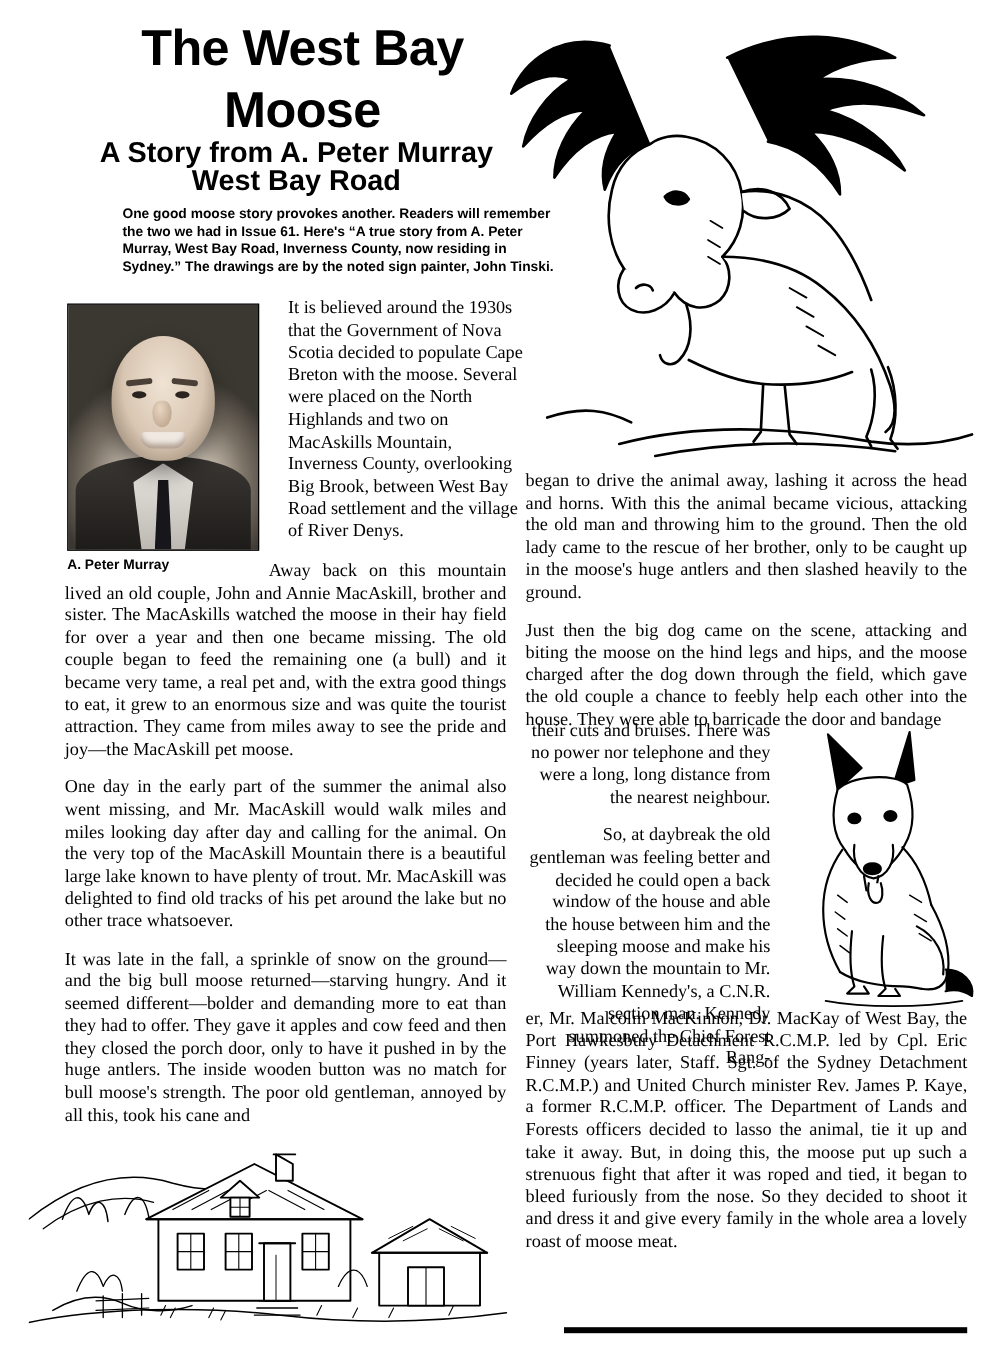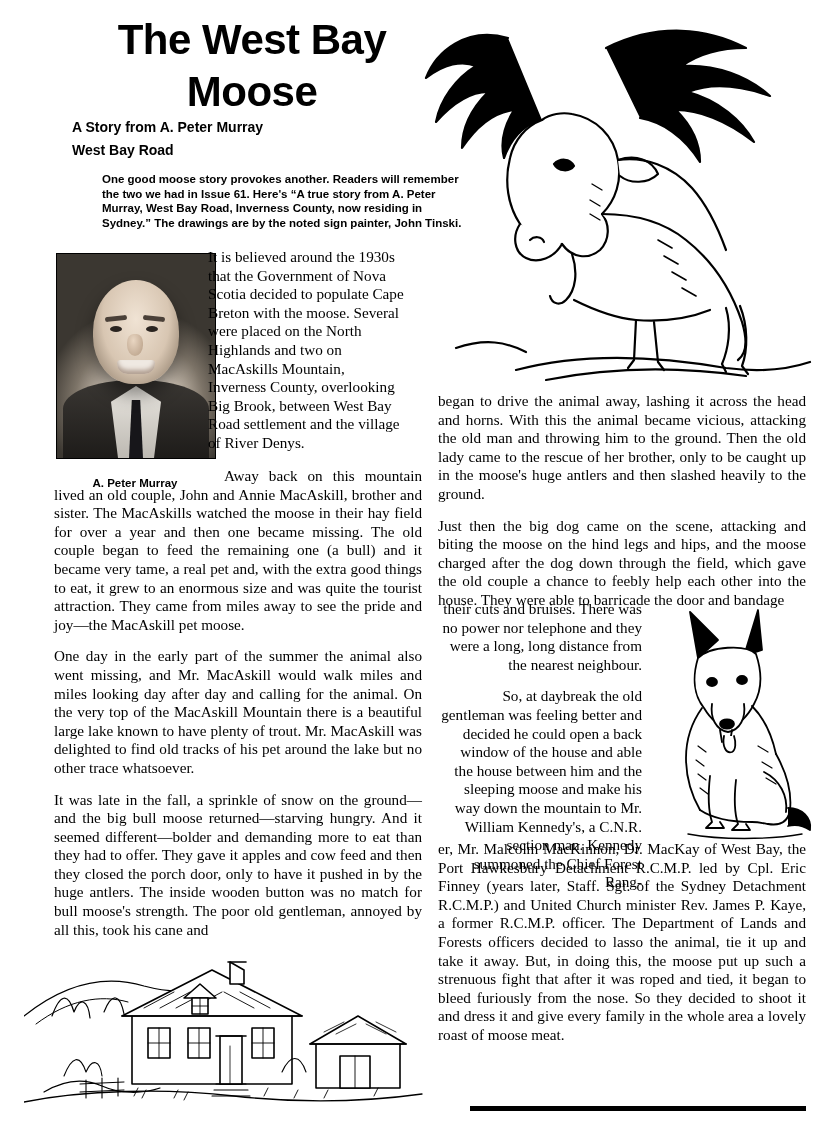--- a/index.html
+++ b/index.html
@@ -29,23 +29,23 @@
     letter-spacing: -0.5px;
     text-align: center;
   }
   #subtitle {
     position: absolute;
     left: 72px;
     top: 116px;
     width: 350px;
     font-family: "Liberation Sans", sans-serif;
     font-weight: bold;
-    font-size: 14px;
+    font-size: 24px;
     line-height: 23px;
-    text-align: left;
+    text-align: center;
   }
   #standfirst {
     position: absolute;
     left: 54px;
     top: 172px;
     width: 368px;
     font-family: "Liberation Sans", sans-serif;
     font-weight: bold;
     font-size: 11.5px;
     line-height: 14.6px;
@@ -127,40 +127,40 @@
   #photo-frame .tie {
     position: absolute;
     left: 72px; top: 146px;
     width: 14px; height: 58px;
     background: #17161a;
     clip-path: polygon(20% 0%, 80% 0%, 100% 100%, 0% 100%);
   }
   #photo-caption {
     position: absolute;
     left: 56px;
-    top: 477px;
+    top: 465px;
     width: 158px;
-    text-align: center;
+    text-align: left;
     font-family: "Liberation Sans", sans-serif;
     font-weight: bold;
     font-size: 11.5px;
   }
 
   
   .bodytext {
     position: absolute;
     font-family: "Liberation Serif", serif;
     font-size: 15.2px;
     line-height: 18.6px;
     text-align: left;
   }
   .bodytext p { margin: 0 0 13px 0; }
 
   #col-left-top {
-    left: 208px;
+    left: 240px;
     top: 248px;
     width: 198px;
   }
   #col-left-main {
     left: 54px;
     top: 467px;
     width: 368px;
     text-indent: 0;
   }
   #col-left-main p { text-align: justify; }

